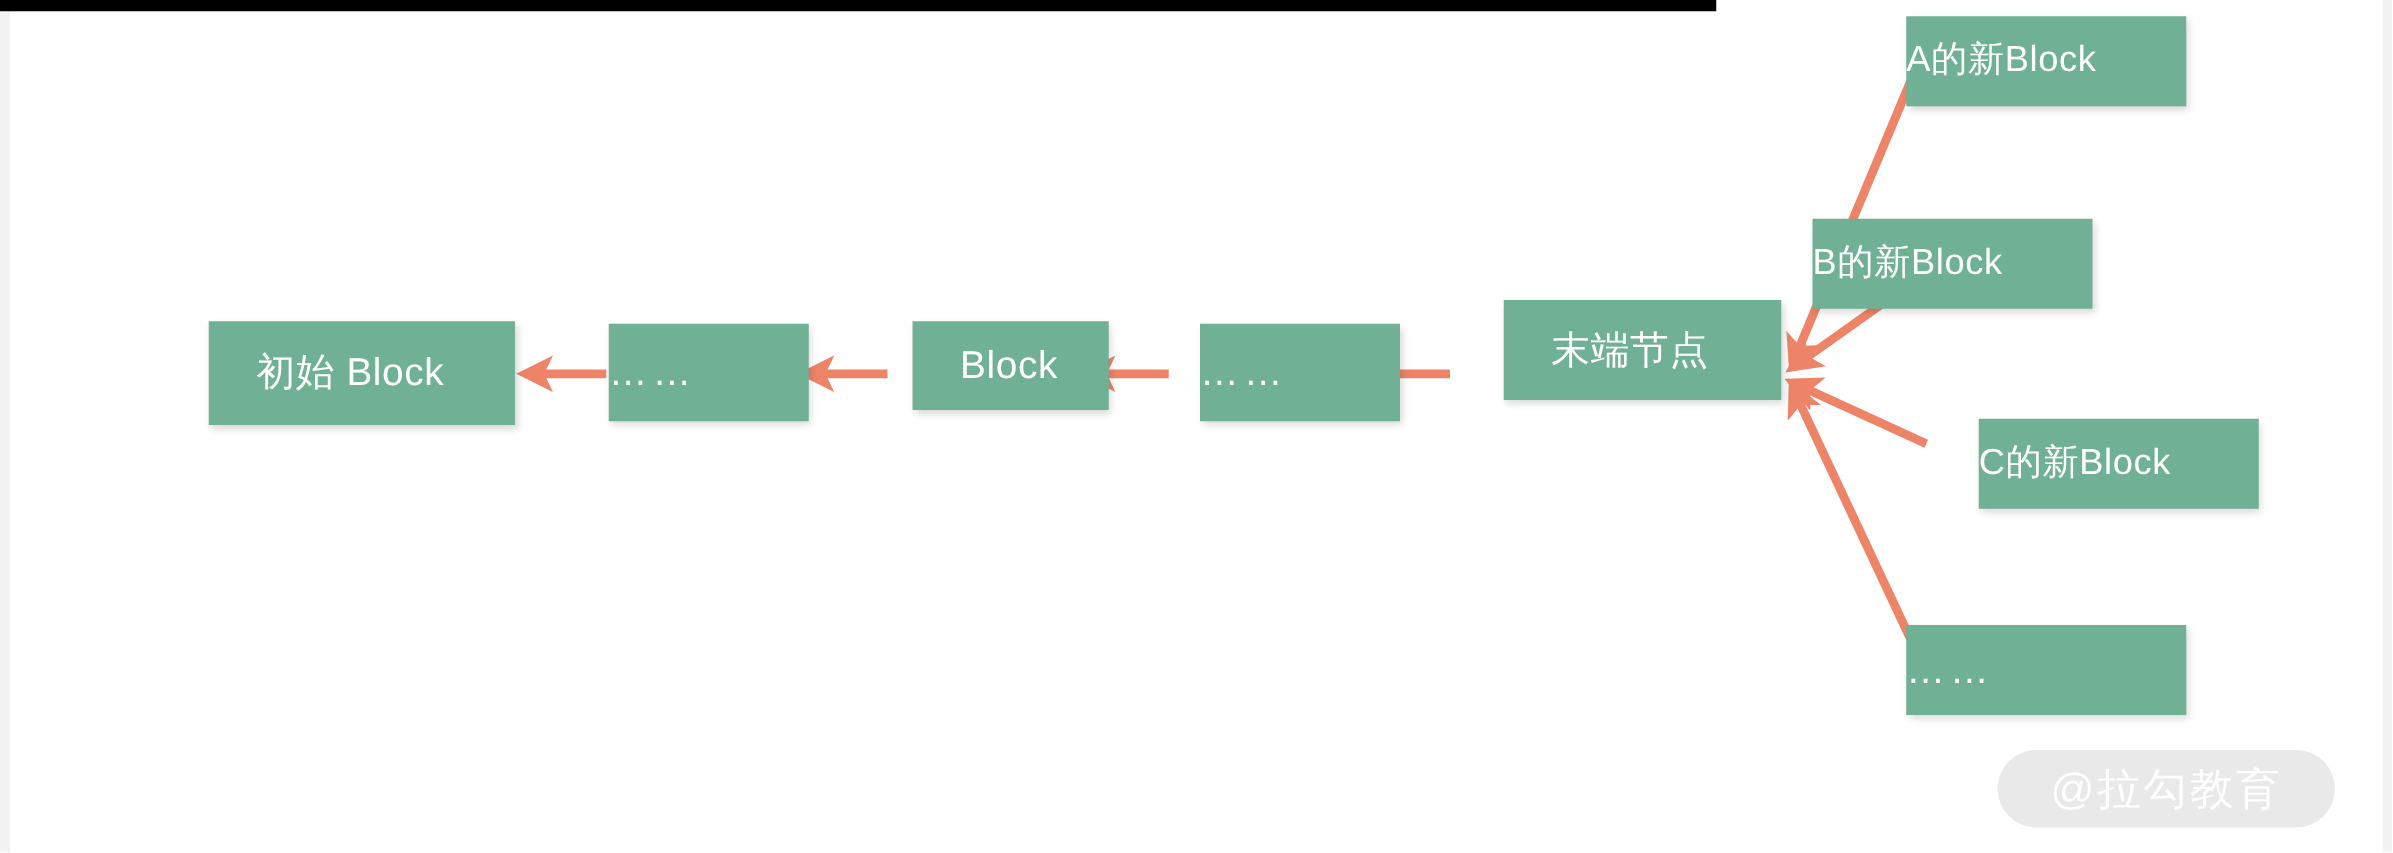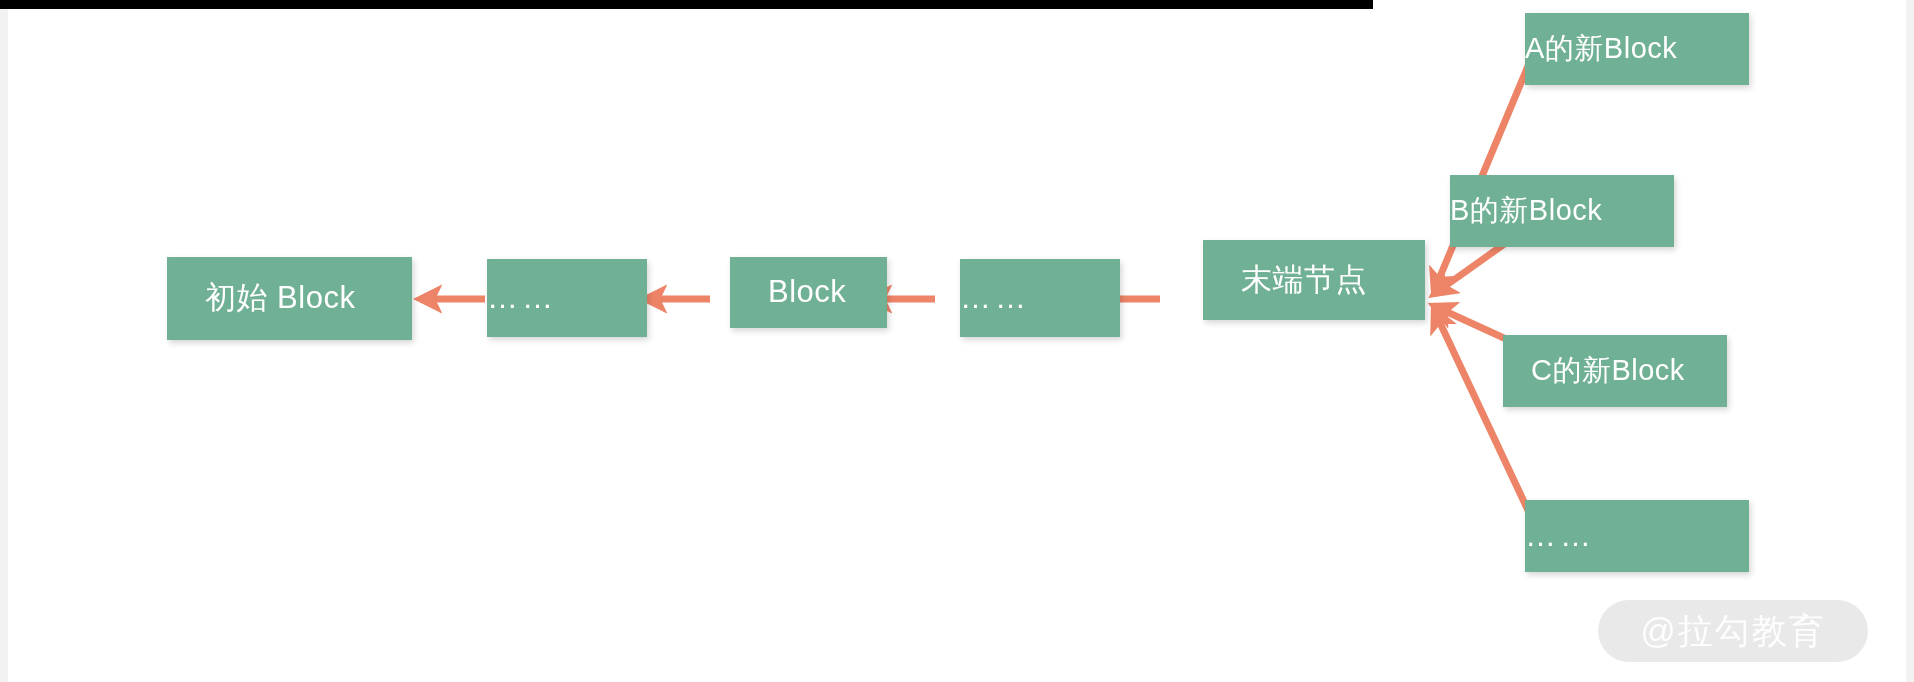--- a/index.html
+++ b/index.html
@@ -135,21 +135,21 @@
   </div>
 
   <div class="node branch" style="left:1525px; top:13px; width:224px; height:72px;">
     <span>A的新Block</span>
   </div>
 
   <div class="node branch" style="left:1450px; top:175px; width:224px; height:72px;">
     <span>B的新Block</span>
   </div>
 
-  <div class="node branch" style="left:1503px; top:335px; width:224px; height:72px;padding-left:28px;">
+  <div class="node branch" style="left:1583px; top:335px; width:224px; height:72px;">
     <span>C的新Block</span>
   </div>
 
   <div class="node dots" style="left:1525px; top:500px; width:224px; height:72px;">
     <span>……</span>
   </div>
 
   <div class="watermark">
     <span>@拉勾教育</span>
   </div>

